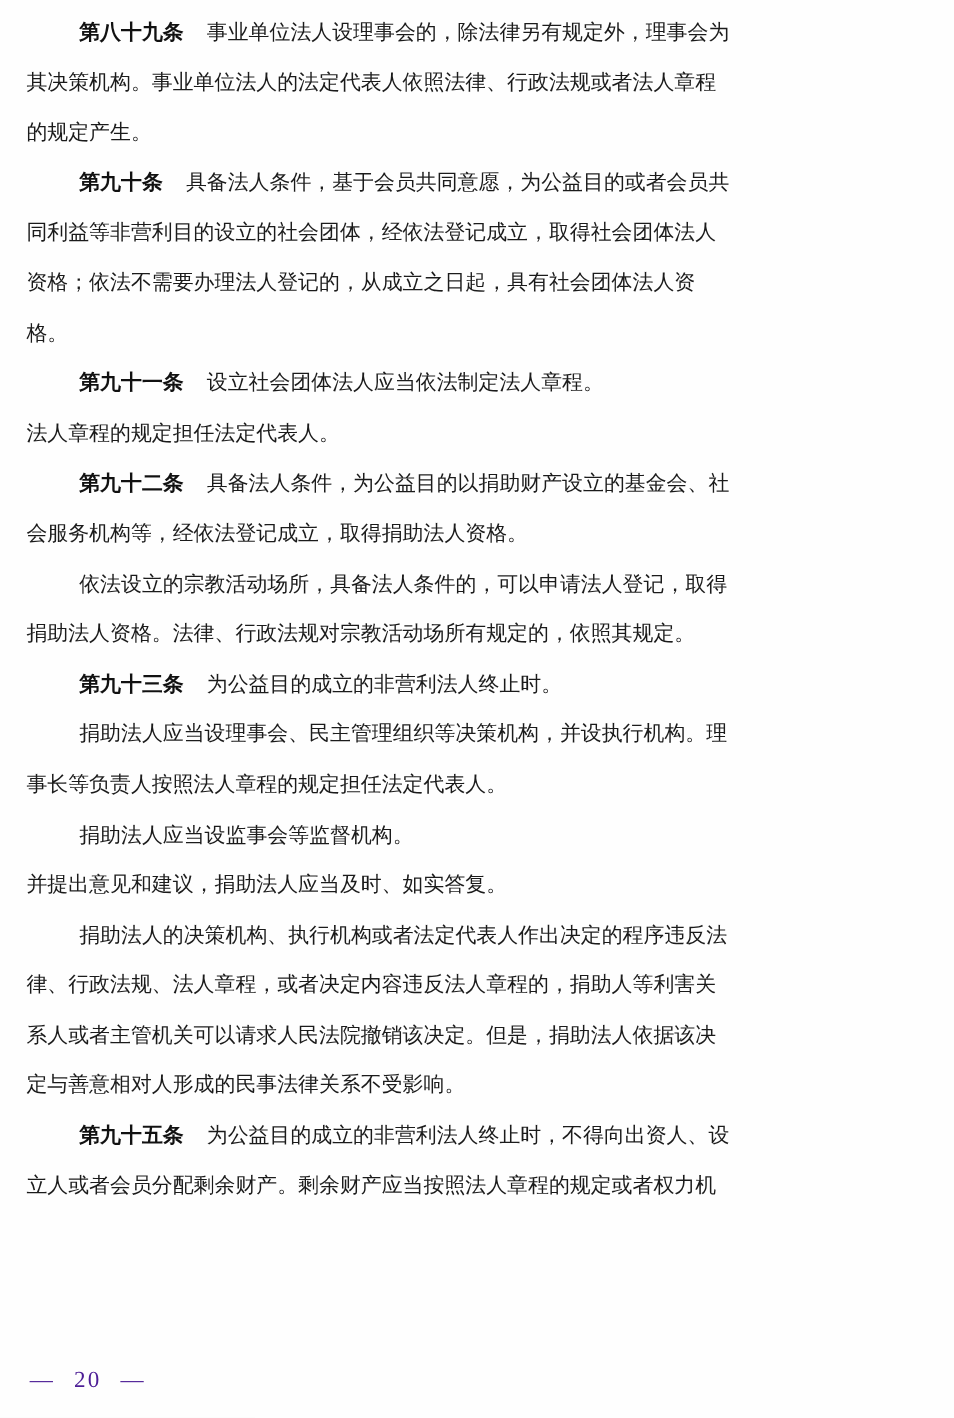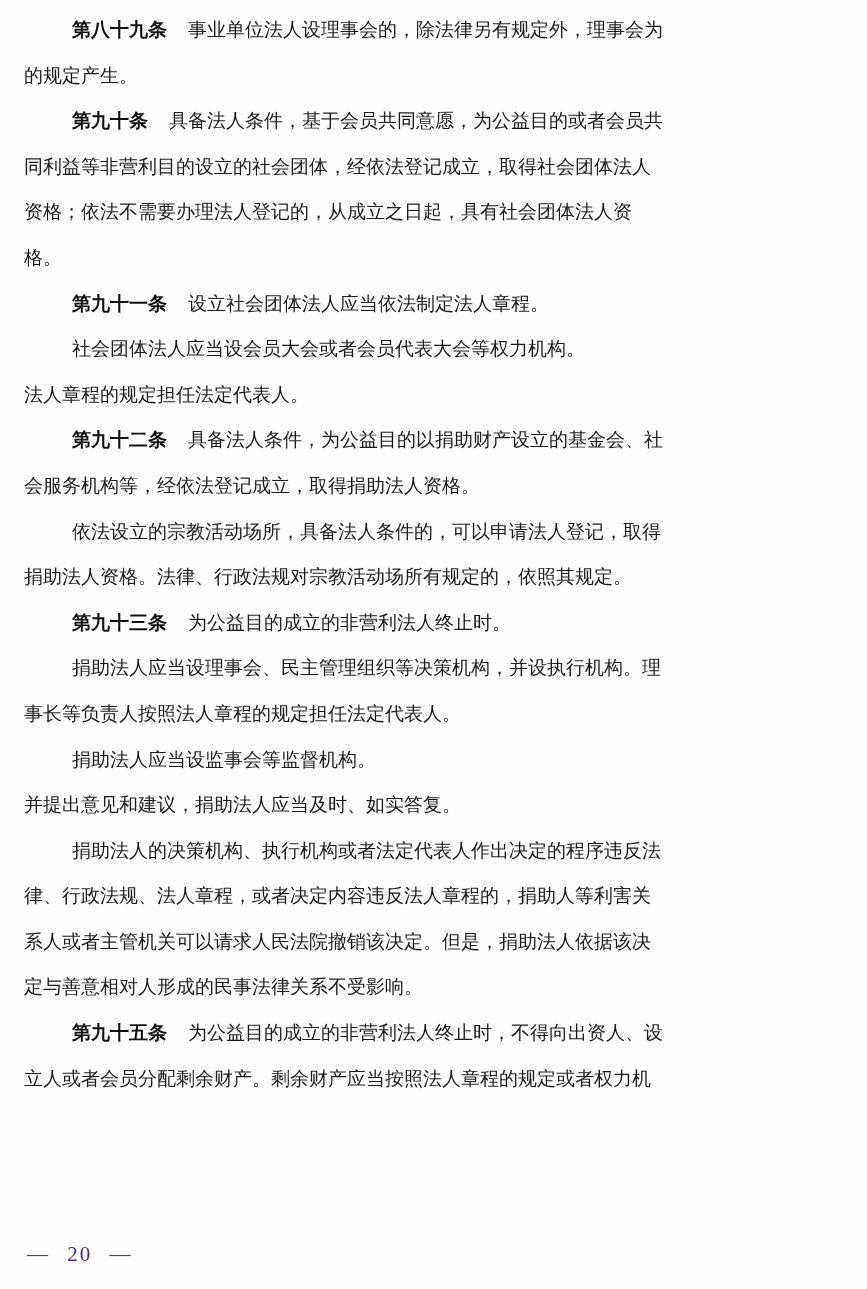--- a/index.html
+++ b/index.html
@@ -52,27 +52,27 @@
     word-spacing: 10px;
     font-family: "Liberation Serif", "DejaVu Serif", serif;
   }
 </style>
 </head>
 <body>
 
 <div class="page">
   <div class="text-block" id="lines">
       <div class="line indent"><span class="article-num">第八十九条</span><span class="gap"></span><span>事业单位法人设理事会的，除法律另有规定外，理事会为</span></div>
+      <div class="line"><span>其决策机构。事业单位法人的法定代表人依照法律、行政法规或者法人章程</span></div>
       <div class="line"><span>的规定产生。</span></div>
       <div class="line indent"><span class="article-num">第九十条</span><span class="gap"></span><span>具备法人条件，基于会员共同意愿，为公益目的或者会员共</span></div>
       <div class="line"><span>同利益等非营利目的设立的社会团体，经依法登记成立，取得社会团体法人</span></div>
       <div class="line"><span>资格；依法不需要办理法人登记的，从成立之日起，具有社会团体法人资</span></div>
       <div class="line"><span>格。</span></div>
       <div class="line indent"><span class="article-num">第九十一条</span><span class="gap"></span><span>设立社会团体法人应当依法制定法人章程。</span></div>
-      <div class="line indent"><span>社会团体法人应当设会员大会或者会员代表大会等权力机构。</span></div>
       <div class="line"><span>法人章程的规定担任法定代表人。</span></div>
       <div class="line indent"><span class="article-num">第九十二条</span><span class="gap"></span><span>具备法人条件，为公益目的以捐助财产设立的基金会、社</span></div>
       <div class="line"><span>会服务机构等，经依法登记成立，取得捐助法人资格。</span></div>
       <div class="line indent"><span>依法设立的宗教活动场所，具备法人条件的，可以申请法人登记，取得</span></div>
       <div class="line"><span>捐助法人资格。法律、行政法规对宗教活动场所有规定的，依照其规定。</span></div>
       <div class="line indent"><span class="article-num">第九十三条</span><span class="gap"></span><span>为公益目的成立的非营利法人终止时。</span></div>
       <div class="line indent"><span>捐助法人应当设理事会、民主管理组织等决策机构，并设执行机构。理</span></div>
       <div class="line"><span>事长等负责人按照法人章程的规定担任法定代表人。</span></div>
       <div class="line indent"><span>捐助法人应当设监事会等监督机构。</span></div>
       <div class="line"><span>并提出意见和建议，捐助法人应当及时、如实答复。</span></div>

